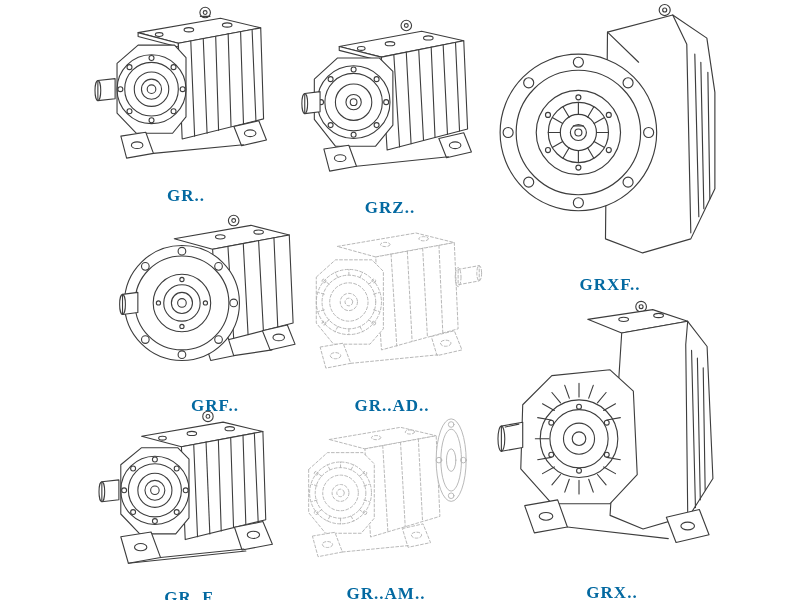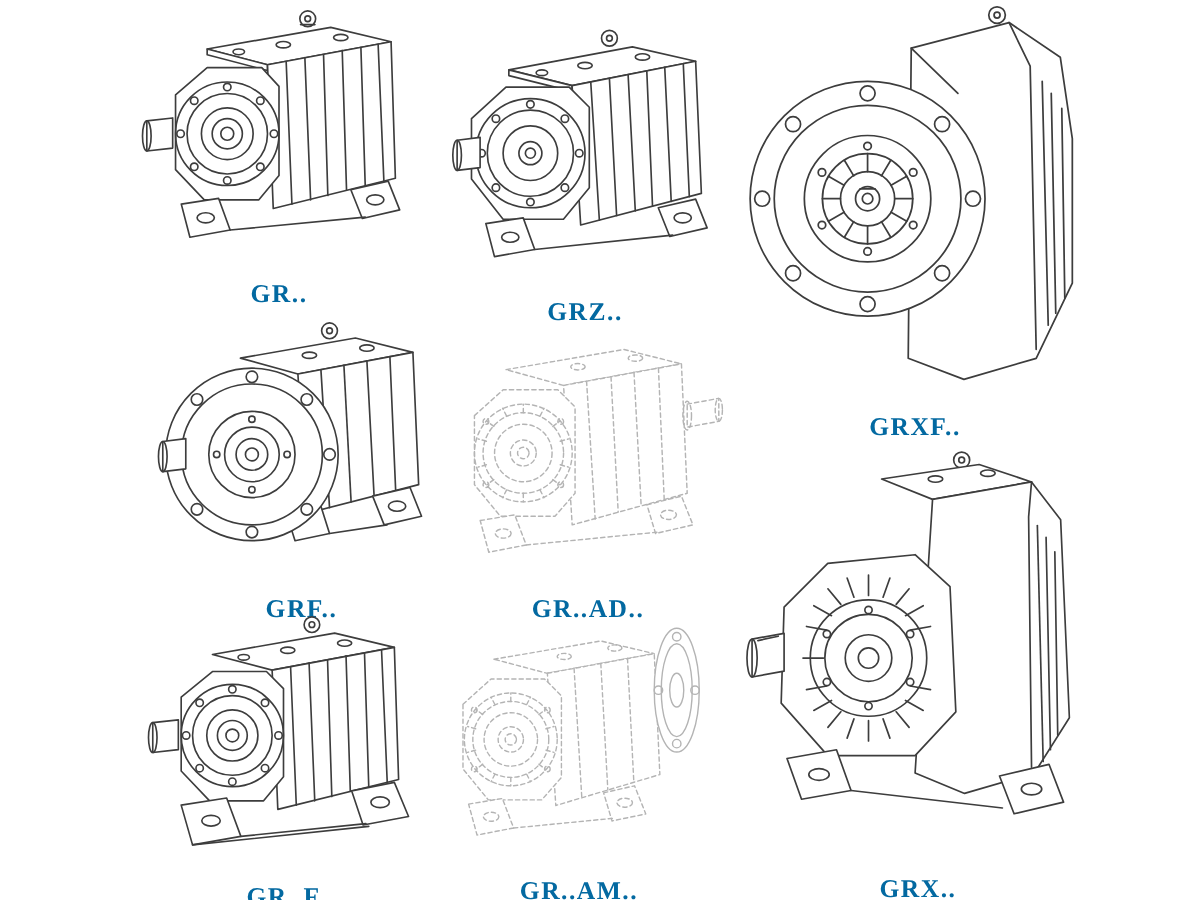--- a/index.html
+++ b/index.html
@@ -147,21 +147,21 @@
         <path d="M86 114 L86 102 M95.2 116.8 L101.4 106.4 M101.6 123 L112 117 M104 132 L116 132 M101.6 141 L112 147 M95.2 147.2 L101.4 157.6 M86 150 L86 162 M76.8 147.2 L70.6 157.6 M70.4 141 L60 147 M68 132 L56 132 M70.4 123 L60 117 M76.8 116.8 L70.6 106.4"></path>
         <circle cx="86" cy="132" r="18"></circle>
           <circle cx="86" cy="132" r="8"></circle>
           <circle cx="86" cy="132" r="3.5"></circle>
         <path d="M81 125.4 L91 125.4"></path>
       </g>
     </svg>
     <figcaption class="label">GRXF..</figcaption>
   </figure>
 
-  <figure class="product" style="left:98px; top:210px; width:206px;">
+  <figure class="product" style="left:112px; top:210px; width:206px;">
     <svg viewBox="0 0 205 192" width="206" height="184">
       <g class="drawing">
         <circle cx="122" cy="11" r="5.5"></circle>
           <circle cx="122" cy="11" r="2"></circle>
         <path class="w" d="M60 30 L140 16 L180 26 L100 41 Z"></path>
         <ellipse cx="108" cy="28" rx="5" ry="2.2"></ellipse>
           <ellipse cx="148" cy="23" rx="5" ry="2.2"></ellipse>
         <path class="w" d="M100 41 L180 26 L184 118 L106 138 Z"></path>
         <path d="M116 38 L122 134"></path>
           <path d="M132 35 L137 130"></path>

